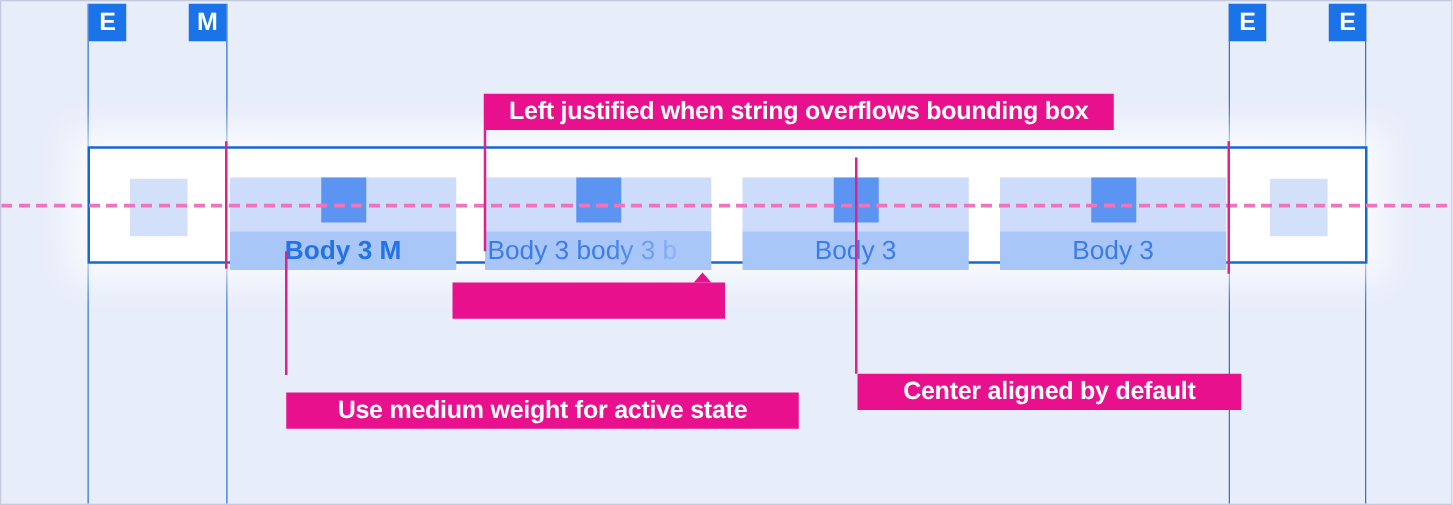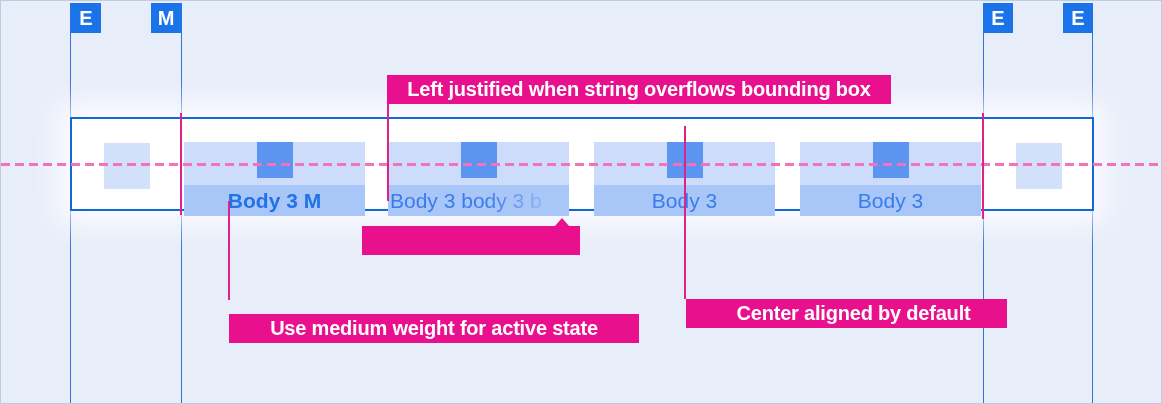--- a/index.html
+++ b/index.html
@@ -64,21 +64,21 @@
   .conn.e{left:981px;top:112px;height:106px;}
   
   .note{
     position:absolute;height:29px;background:#e9108d;color:#fff;
     font-size:20px;font-weight:bold;letter-spacing:-0.2px;white-space:nowrap;
     display:flex;align-items:center;justify-content:center;z-index:6;
   }
   .note.n1{left:386px;top:74px;width:504px;}
   .note.n2{left:361px;top:225px;width:218px;}
   .note.n3{left:228px;top:313px;width:410px;}
-  .note.n4{left:685px;top:298px;width:307px;padding-left:14px;}
+  .note.n4{left:685px;top:298px;width:307px;}
   .note .pointer{
     position:absolute;left:193px;top:-8px;width:0;height:0;
     border-left:7px solid transparent;border-right:7px solid transparent;
     border-bottom:8px solid #e9108d;
   }
 </style>
 </head>
 <body>
 
 <div class="stage">

